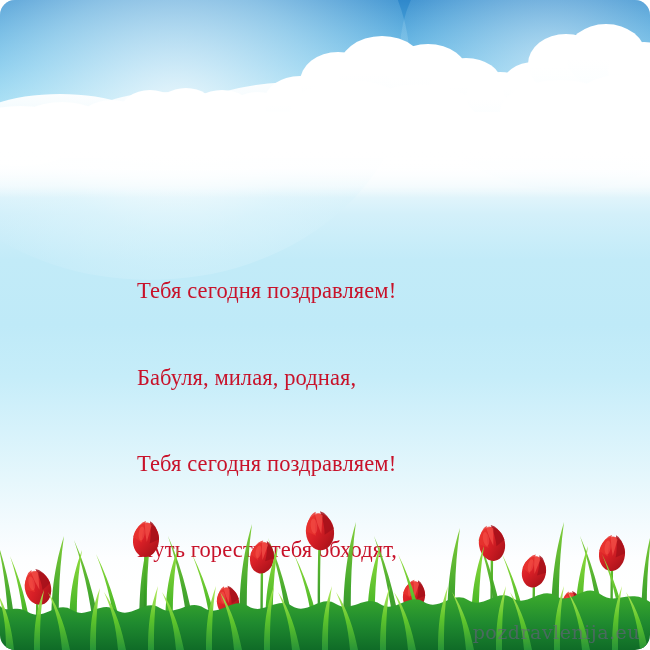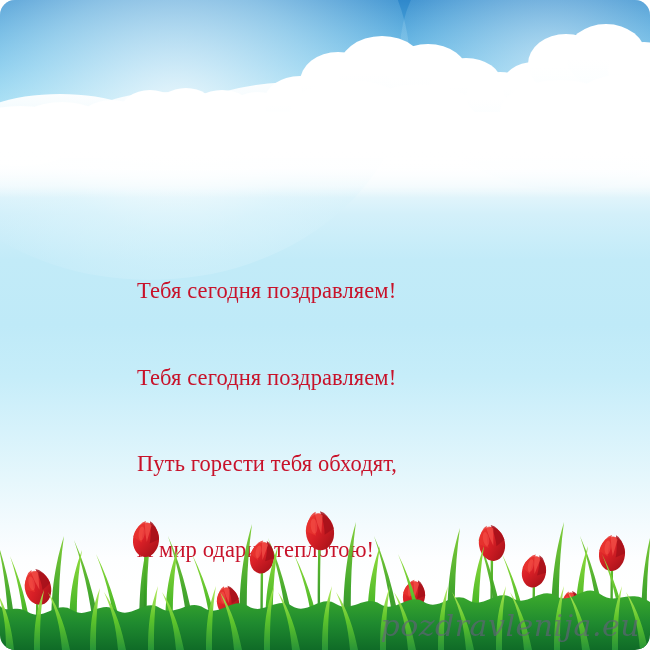--- a/index.html
+++ b/index.html
@@ -111,22 +111,21 @@
     height: 140px;
   }
   .meadow svg { display: block; width: 650px; height: 140px; }
 
   
   .watermark {
     position: absolute;
     right: 10px;
     bottom: 7px;
     font-family: "DejaVu Serif", serif;
-    font-style: italic;
-    font-size: 30px;
+    font-size: 19px;
     letter-spacing: 0.5px;
     color: rgba(104,96,128,0.62);
     pointer-events: none;
     white-space: nowrap;
   }
 </style>
 </head>
 <body>
 
 <div id="card">
@@ -185,20 +184,21 @@
 
         <rect x="0" y="112" width="650" height="46"></rect>
       </g>
     </svg>
     <div class="cloud-fill"></div>
   </div>
 
   <div class="poem">
     <div class="stanza">
       <span class="line">Тебя сегодня поздравляем!</span>
+      <span class="line">Бабуля, милая, родная,</span>
       <span class="line">Тебя сегодня поздравляем!</span>
       <span class="line">Путь горести тебя обходят,</span>
       <span class="line">А мир одарит теплотою!</span>
     </div>
     
   </div>
 
   <div class="meadow">
     <svg viewBox="0 0 650 140" width="650" height="140" preserveAspectRatio="none">
       <defs>

